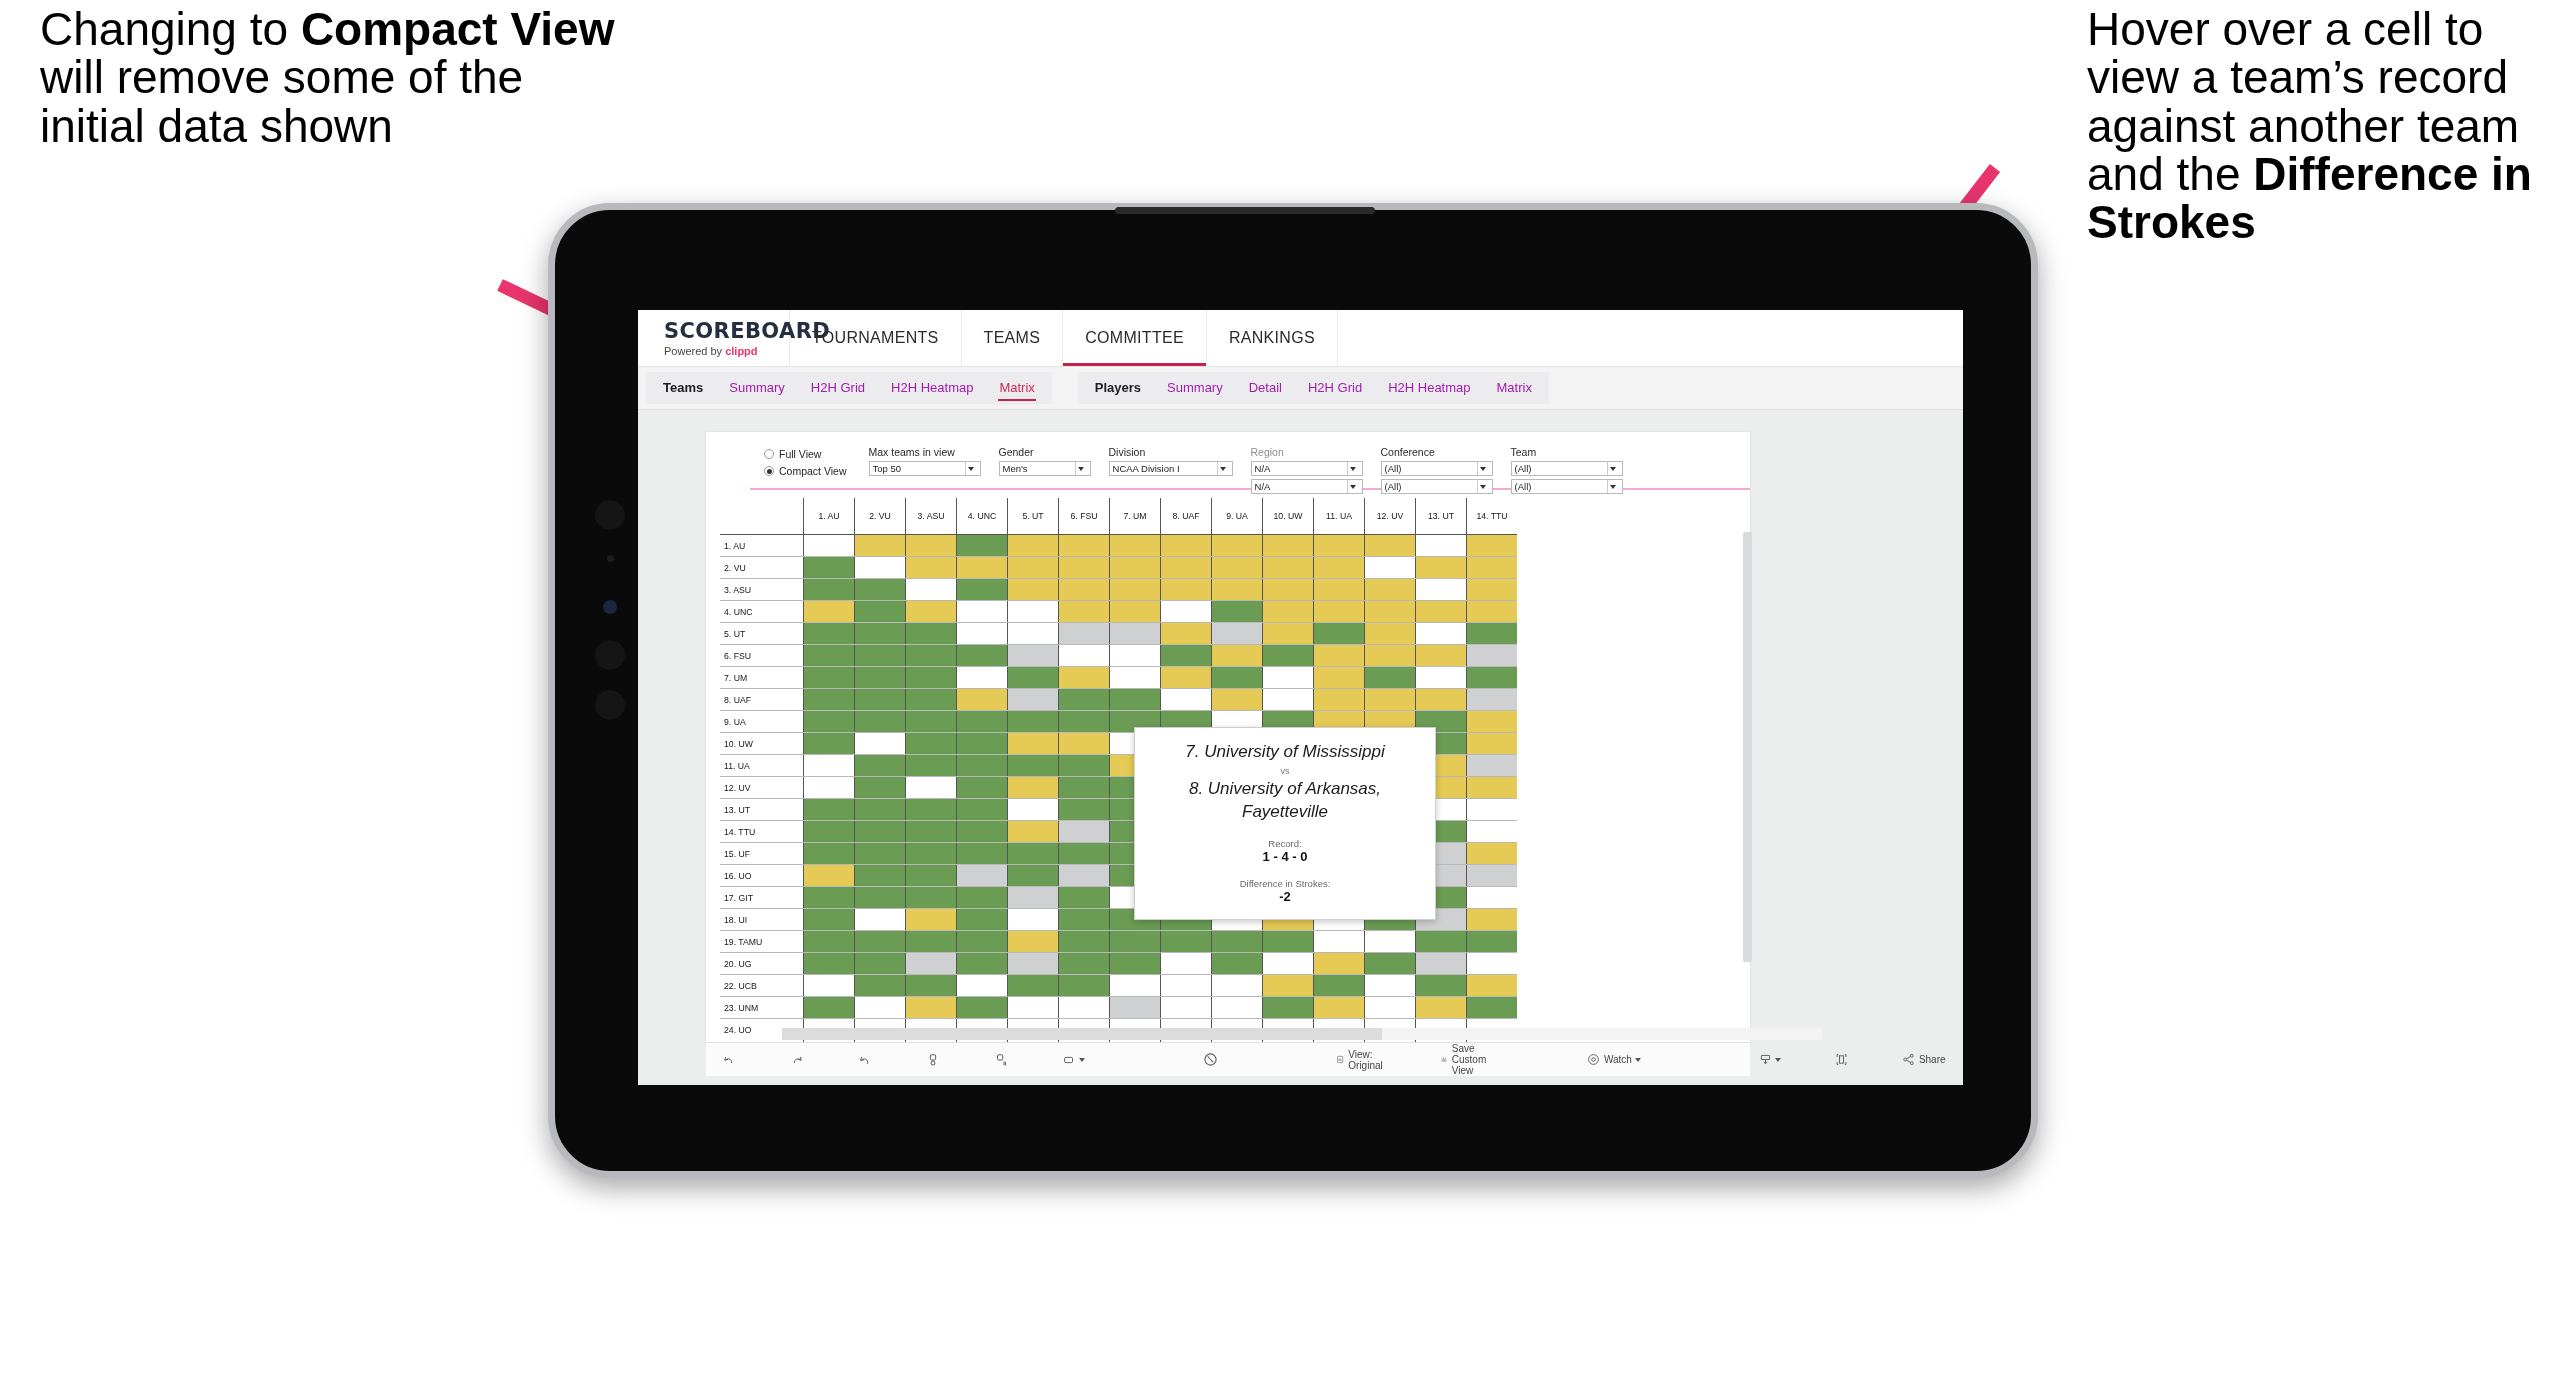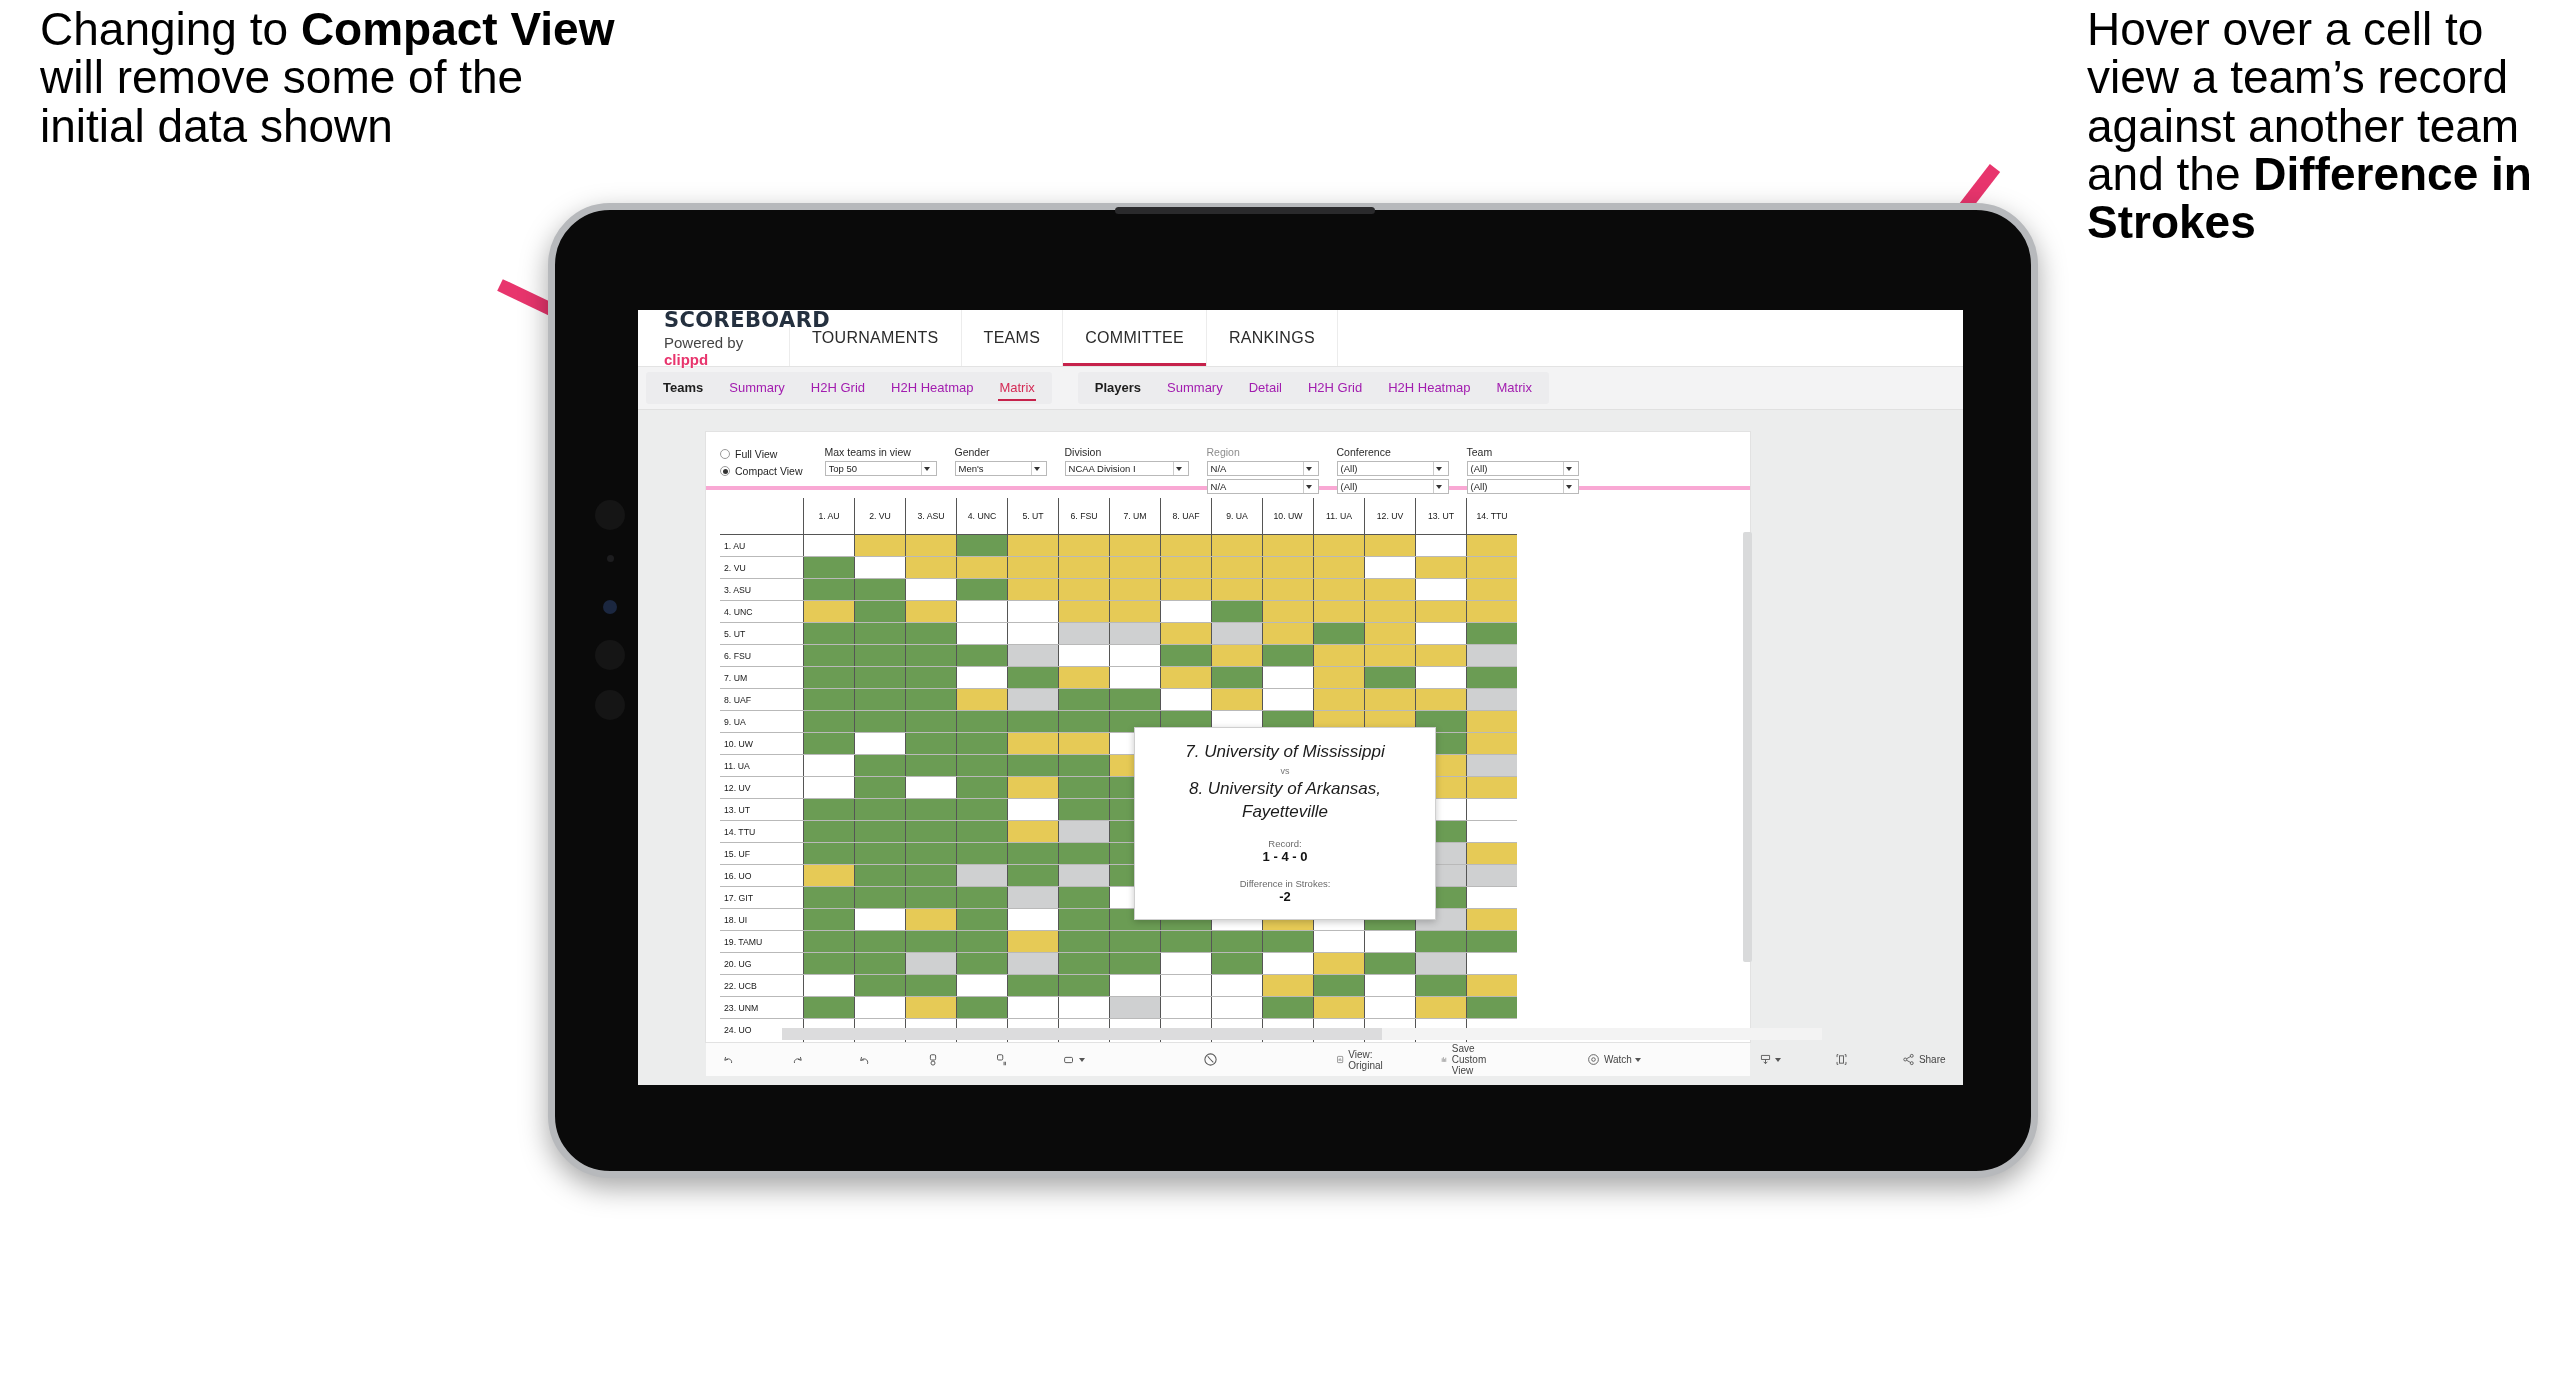--- a/index.html
+++ b/index.html
@@ -39,21 +39,21 @@
   #screen{position:absolute;left:83px;top:100px;width:1325px;height:775px;
           background:#e9eaec;overflow:hidden;}
 
   
   #topnav{height:56px;background:#fff;display:flex;align-items:stretch;
           border-bottom:1px solid #e3e3e3;position:relative;}
   #logo-wrap{width:152px;display:flex;flex-direction:column;justify-content:center;
              padding-left:26px;border-right:1px solid #ececec;box-sizing:border-box;}
   #logo-main{font-size:21px;font-weight:bold;letter-spacing:.4px;color:#24303f;
              font-family:"DejaVu Sans",sans-serif;}
-  #logo-sub{font-size:15px;color:#444;margin-top:2px;}
+  #logo-sub{font-size:11px;color:#444;margin-top:2px;}
   #logo-sub .brand{color:#e8356d;font-weight:bold;}
   .topnav-item{display:flex;align-items:center;padding:0 22px;font-size:16px;
                color:#2b2b2b;border-right:1px solid #ececec;position:relative;
                letter-spacing:.3px;}
   .topnav-item.active:after{content:"";position:absolute;left:0;right:0;bottom:0;
                height:3px;background:#c6224b;}
 
   
   #subnav{height:42px;background:#f3f3f4;display:flex;align-items:center;
           border-bottom:1px solid #e0e0e0;padding-left:8px;}
@@ -68,21 +68,21 @@
             bottom:3px;height:2px;background:#c6224b;}
 
   
   #canvas{position:relative;height:677px;background:#eceded;}
   #sheet{position:absolute;left:68px;top:22px;width:1044px;height:610px;
          background:#fff;box-shadow:0 0 0 1px #e2e2e2;}
 
   
   #filters{display:flex;align-items:flex-start;padding:14px 13px 0 14px;gap:0;
            font-size:10.5px;color:#222;height:58px;box-sizing:border-box;
-           border-bottom:4px solid #f9a8d4;}
+           border-bottom:2px solid #f9a8d4;margin-left:44px;}
   .fcol{margin-right:18px;}
   .flabel{font-size:10.5px;color:#2a2a2a;margin-bottom:3px;white-space:nowrap;}
   .flabel.mut{color:#8d8d8d;}
   .sel{border:1px solid #b9b9b9;background:#fff;height:15px;width:112px;
        display:flex;align-items:center;padding:0 3px;font-size:9.5px;color:#1c1c1c;
        box-sizing:border-box;position:relative;margin-bottom:3px;}
   .sel .cap{flex:1;overflow:hidden;white-space:nowrap;}
   .sel .ar{width:11px;height:13px;border-left:1px solid #ccc;display:flex;
            align-items:center;justify-content:center;}
   .sel .ar:after{content:"";border-left:3px solid transparent;

